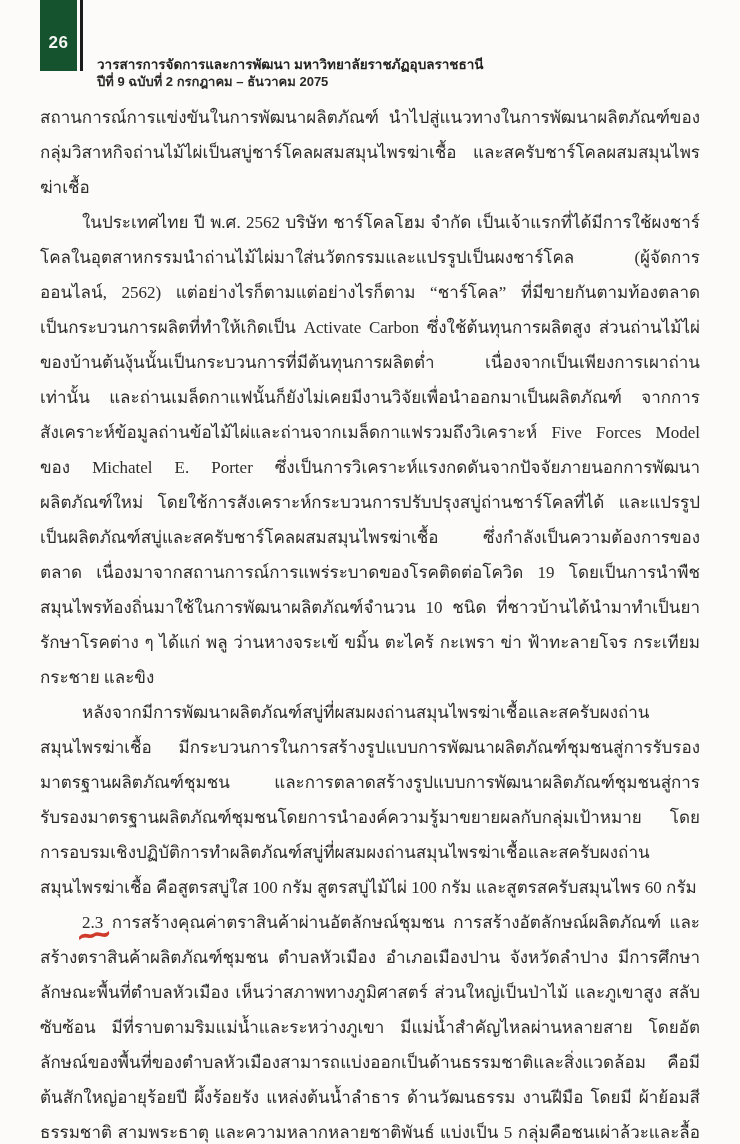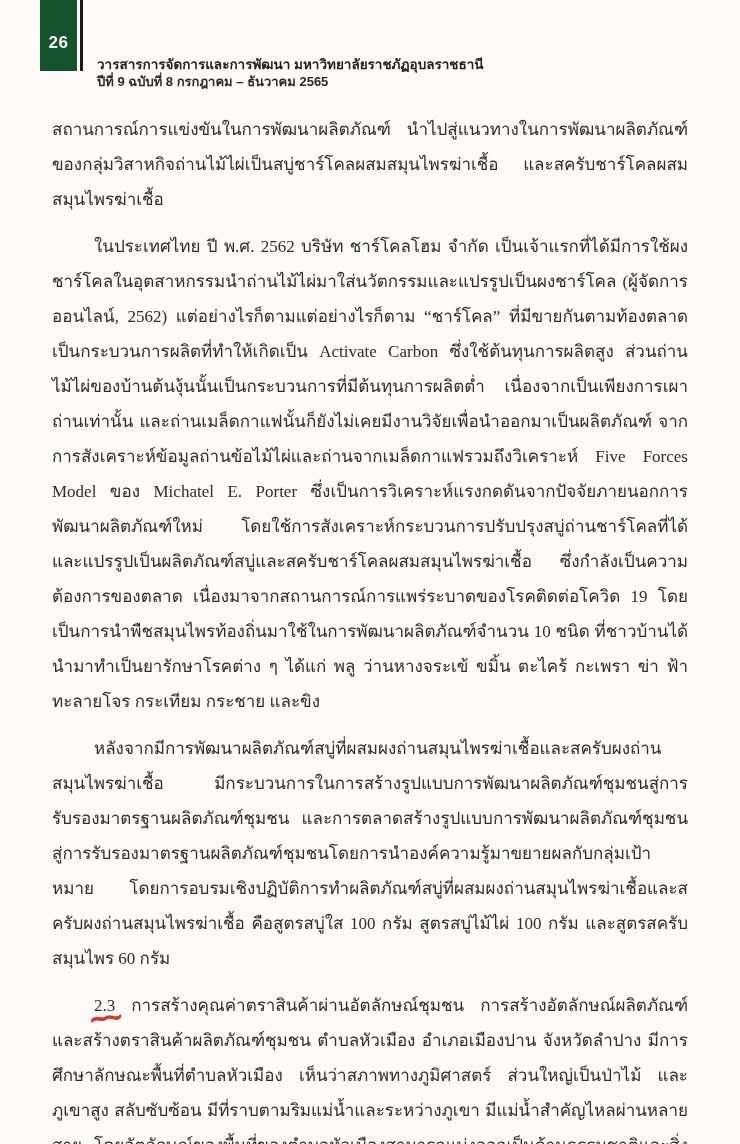--- a/index.html
+++ b/index.html
@@ -65,21 +65,21 @@
   
   .article {
     position: absolute;
     top: 100px;
     left: 40px;
     right: 40px;
     bottom: 0;
     overflow: hidden;
   }
   .para {
-    margin: 12px;
+    margin: 0;
     font-size: 17px;
     line-height: 35px;
     text-align: justify;
     overflow-wrap: break-word;
     color: #2f2c29;
   }
   .para.indent { text-indent: 42px; font-family: Liberation Serif, serif; }
 
   
   .markwrap {
@@ -101,21 +101,21 @@
 </head>
 <body style="background: rgb(252, 251, 249);">
 
 <header class="page-header">
   <div class="pagebox">
     <span>26</span>
   </div>
   <div class="vrule"></div>
   <div class="jtitle">
     <div class="t1">วารสารการจัดการและการพัฒนา มหาวิทยาลัยราชภัฏอุบลราชธานี</div>
-    <div class="t2">ปีที่ 9 ฉบับที่ 8 กรกฎาคม – ธันวาคม 2565</div>
+    <div class="t2">ปีที่ 9 ฉบับที่ 2 กรกฎาคม – ธันวาคม 2075</div>
   </div>
 </header>
 
 <main class="article">
     <p class="para"><span>สถานการณ์การแข่งขันในการพัฒนาผลิตภัณฑ์ นำไปสู่แนวทางในการพัฒนาผลิตภัณฑ์ของกลุ่มวิสาหกิจถ่านไม้ไผ่เป็นสบู่ชาร์โคลผสมสมุนไพรฆ่าเชื้อ และสครับชาร์โคลผสมสมุนไพรฆ่าเชื้อ</span></p>
     <p class="para indent"><span>ในประเทศไทย ปี พ.ศ. 2562 บริษัท ชาร์โคลโฮม จำกัด เป็นเจ้าแรกที่ได้มีการใช้ผงชาร์โคลในอุตสาหกรรมนำถ่านไม้ไผ่มาใส่นวัตกรรมและแปรรูปเป็นผงชาร์โคล (ผู้จัดการออนไลน์, 2562) แต่อย่างไรก็ตามแต่อย่างไรก็ตาม “ชาร์โคล” ที่มีขายกันตามท้องตลาด เป็นกระบวนการผลิตที่ทำให้เกิดเป็น Activate Carbon ซึ่งใช้ต้นทุนการผลิตสูง ส่วนถ่านไม้ไผ่ของบ้านต้นงุ้นนั้นเป็นกระบวนการที่มีต้นทุนการผลิตต่ำ เนื่องจากเป็นเพียงการเผาถ่านเท่านั้น และถ่านเมล็ดกาแฟนั้นก็ยังไม่เคยมีงานวิจัยเพื่อนำออกมาเป็นผลิตภัณฑ์ จากการสังเคราะห์ข้อมูลถ่านข้อไม้ไผ่และถ่านจากเมล็ดกาแฟรวมถึงวิเคราะห์ Five Forces Model ของ Michatel E. Porter ซึ่งเป็นการวิเคราะห์แรงกดดันจากปัจจัยภายนอกการพัฒนาผลิตภัณฑ์ใหม่ โดยใช้การสังเคราะห์กระบวนการปรับปรุงสบู่ถ่านชาร์โคลที่ได้ และแปรรูปเป็นผลิตภัณฑ์สบู่และสครับชาร์โคลผสมสมุนไพรฆ่าเชื้อ ซึ่งกำลังเป็นความต้องการของตลาด เนื่องมาจากสถานการณ์การแพร่ระบาดของโรคติดต่อโควิด 19 โดยเป็นการนำพืชสมุนไพรท้องถิ่นมาใช้ในการพัฒนาผลิตภัณฑ์จำนวน 10 ชนิด ที่ชาวบ้านได้นำมาทำเป็นยารักษาโรคต่าง ๆ ได้แก่ พลู ว่านหางจระเข้ ขมิ้น ตะไคร้ กะเพรา ข่า ฟ้าทะลายโจร กระเทียม กระชาย และขิง</span></p>
     <p class="para indent"><span>หลังจากมีการพัฒนาผลิตภัณฑ์สบู่ที่ผสมผงถ่านสมุนไพรฆ่าเชื้อและสครับผงถ่านสมุนไพรฆ่าเชื้อ มีกระบวนการในการสร้างรูปแบบการพัฒนาผลิตภัณฑ์ชุมชนสู่การรับรองมาตรฐานผลิตภัณฑ์ชุมชน และการตลาดสร้างรูปแบบการพัฒนาผลิตภัณฑ์ชุมชนสู่การรับรองมาตรฐานผลิตภัณฑ์ชุมชนโดยการนำองค์ความรู้มาขยายผลกับกลุ่มเป้าหมาย โดยการอบรมเชิงปฏิบัติการทำผลิตภัณฑ์สบู่ที่ผสมผงถ่านสมุนไพรฆ่าเชื้อและสครับผงถ่านสมุนไพรฆ่าเชื้อ คือสูตรสบู่ใส 100 กรัม สูตรสบู่ไม้ไผ่ 100 กรัม และสูตรสครับสมุนไพร 60 กรัม</span></p>
     <p class="para indent"><span class="markwrap">2.3<svg viewBox="0 0 100 12" preserveAspectRatio="none">
           <path d="M2,9 C18,3 34,10 50,6 C66,2 82,10 98,4" fill="none" stroke="#cf3a2a" stroke-width="3.6" stroke-linecap="round"></path>
         </svg></span><span> การสร้างคุณค่าตราสินค้าผ่านอัตลักษณ์ชุมชน การสร้างอัตลักษณ์ผลิตภัณฑ์ และสร้างตราสินค้าผลิตภัณฑ์ชุมชน ตำบลหัวเมือง อำเภอเมืองปาน จังหวัดลำปาง มีการศึกษาลักษณะพื้นที่ตำบลหัวเมือง เห็นว่าสภาพทางภูมิศาสตร์ ส่วนใหญ่เป็นป่าไม้ และภูเขาสูง สลับซับซ้อน มีที่ราบตามริมแม่น้ำและระหว่างภูเขา มีแม่น้ำสำคัญไหลผ่านหลายสาย โดยอัตลักษณ์ของพื้นที่ของตำบลหัวเมืองสามารถแบ่งออกเป็นด้านธรรมชาติและสิ่งแวดล้อม คือมีต้นสักใหญ่อายุร้อยปี ผึ้งร้อยรัง แหล่งต้นน้ำลำธาร ด้านวัฒนธรรม งานฝีมือ โดยมี ผ้าย้อมสีธรรมชาติ สามพระธาตุ และความหลากหลายชาติพันธ์ แบ่งเป็น 5 กลุ่มคือชนเผ่าล้วะและลื้อ ชนเผ่าปกาเกอะญอ (กลุ่มสกอว์) คนเมืองล้านนา ชนเผ่ากะเหรี่ยง (คนเมืองเรียกยาง) ชนเผ่าลาหู่ (มูเซอ)</span></p>

